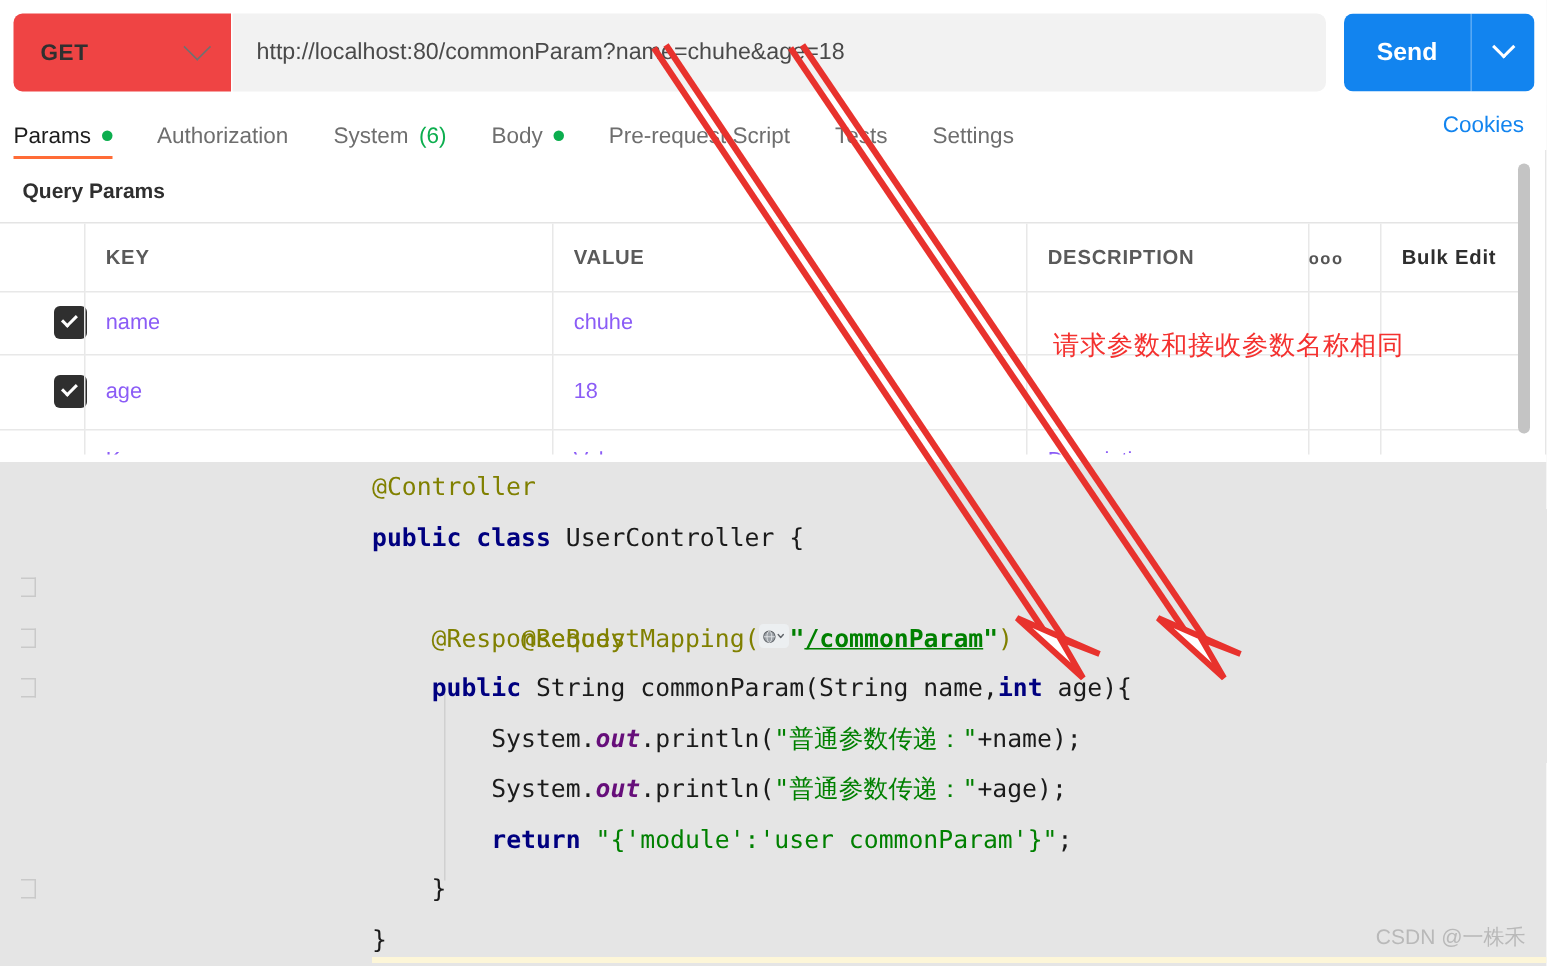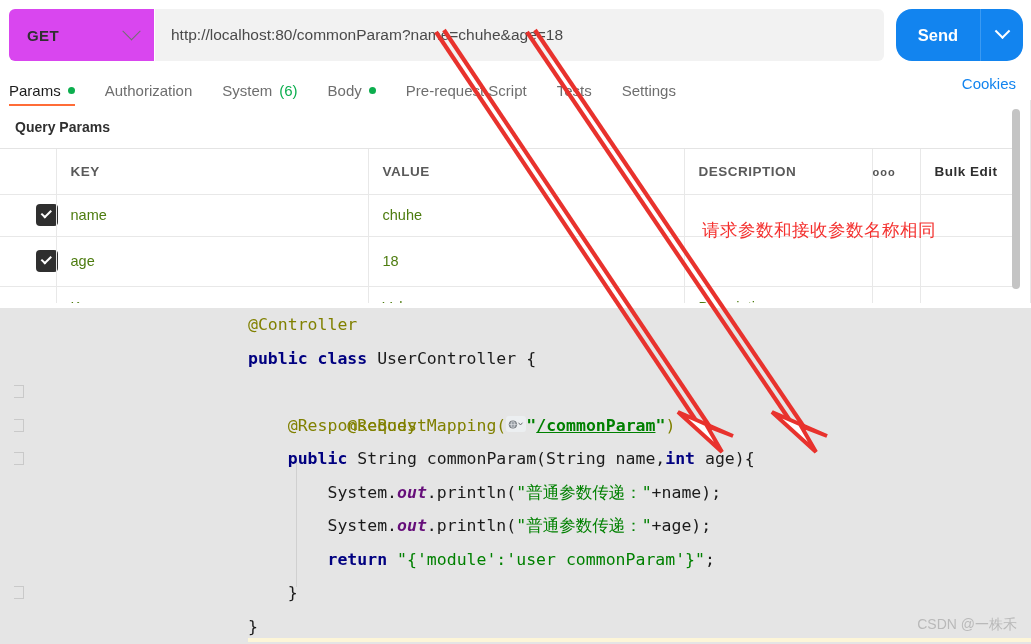--- a/index.html
+++ b/index.html
@@ -19,21 +19,21 @@
   
   .req-bar {
     position: absolute; left: 0; top: 0;
     width: 1031px; height: 70px;
     background: #ffffff;
     display: flex; align-items: center;
     padding: 9px 8px 9px 9px;
   }
   .method-select {
     width: 145px; height: 52px;
-    background: #d946ef;
+    background: #ef4444;
     border-radius: 6px 0 0 6px;
     display: flex; align-items: center; justify-content: space-between;
     padding: 0 16px 0 18px;
     cursor: pointer;
   }
   .method-label {
     font-size: 15px; font-weight: bold; color: #303030;
     letter-spacing: 0.4px;
   }
   .chev {
@@ -53,21 +53,21 @@
     padding: 0 16px;
     overflow: hidden;
     cursor: text;
   }
   .url-text {
     font-size: 15.5px; color: #4a4a4a; white-space: nowrap;
   }
   .send-wrap {
     margin-left: 12px;
     height: 52px; display: flex;
-    border-radius: 16px; overflow: hidden;
+    border-radius: 6px; overflow: hidden;
   }
   .send-btn {
     background: #1284ef; color: #fff;
     font-size: 16.5px; font-weight: bold;
     width: 84px; height: 52px;
     display: flex; align-items: center; justify-content: center;
     cursor: pointer; border: none;
     font-family: "Liberation Sans", sans-serif;
   }
   .send-div { width: 1px; height: 52px; background: #3b9af2; }
@@ -135,21 +135,21 @@
     text-align: left;
     padding: 0 14px;
     font-weight: normal;
     vertical-align: middle;
   }
   .ptable th {
     height: 45px;
     font-size: 13.5px; font-weight: bold;
     color: #5a5a5a; letter-spacing: 0.5px;
   }
-  .ptable td { height: 42px; font-size: 14.5px; color: #4d7c0f; }
+  .ptable td { height: 42px; font-size: 14.5px; color: #8b5cf6; }
   .col-check { width: 56px; }
   .col-key { width: 312px; }
   .col-val { width: 316px; }
   .col-desc { width: 188px; }
   .col-dots { width: 48px; }
   .col-bulk { width: 94px; border-right: none !important; }
   .hdr-dots { text-align: center; padding: 0 !important; }
   .dots-glyph { font-size: 11px; color: #555; letter-spacing: 1px; }
   .bulk-edit { font-size: 13.5px; font-weight: bold; color: #2e2e2e; cursor: pointer; white-space: nowrap; }
   .cbox {

